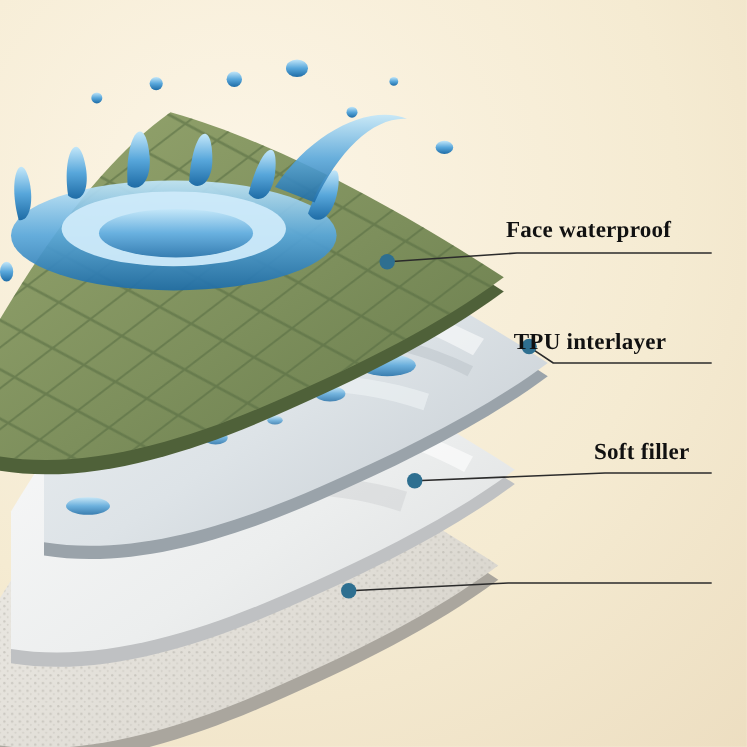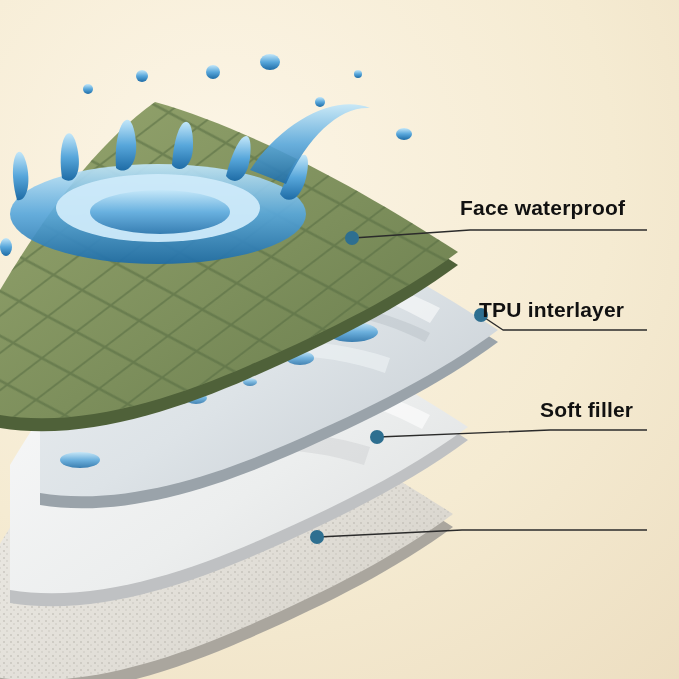--- a/index.html
+++ b/index.html
@@ -2,20 +2,21 @@
 <html><head>
 <meta charset="utf-8">
 <style>
   html,body{margin:0;padding:0;}
   body{font-family:"Liberation Sans", sans-serif;}
   .stage{
     position:relative;
     width:679px;height:679px;
     overflow:hidden;
     background:radial-gradient(130% 130% at 32% 26%, #fcf5e6 0%, #f5ebd2 45%, #e7d5b5 100%);
+    font-family:Liberation Serif, serif;
   }
   .stage svg{position:absolute;left:0;top:0;}
   .label{
     position:absolute;
     font-size:21px;
     font-weight:600;
     color:#111111;
     letter-spacing:0.2px;
     white-space:nowrap;
   }
@@ -128,16 +129,16 @@
     </g>
     <g fill="#2e6f90" stroke="none">
       <circle cx="352" cy="238" r="7"></circle>
       <circle cx="481" cy="315" r="7"></circle>
       <circle cx="377" cy="437" r="7"></circle>
       <circle cx="317" cy="537" r="7"></circle>
     </g>
   </svg>
 
   <div class="label" style="left:460px;top:196px">Face waterproof</div>
-  <div class="label" style="left:479px;top:298px">TPU interlayer</div>
+  <div class="label" style="left:467px;top:298px">TPU interlayer</div>
   <div class="label" style="left:540px;top:398px">Soft filler</div>
 
 </div>
 
 </body></html>

